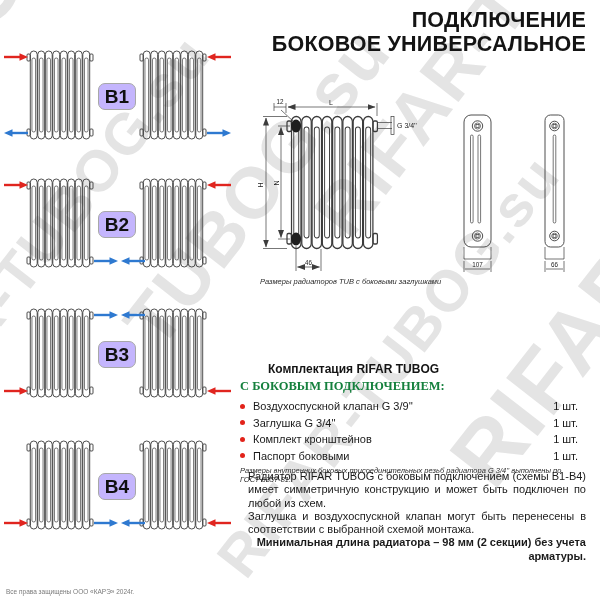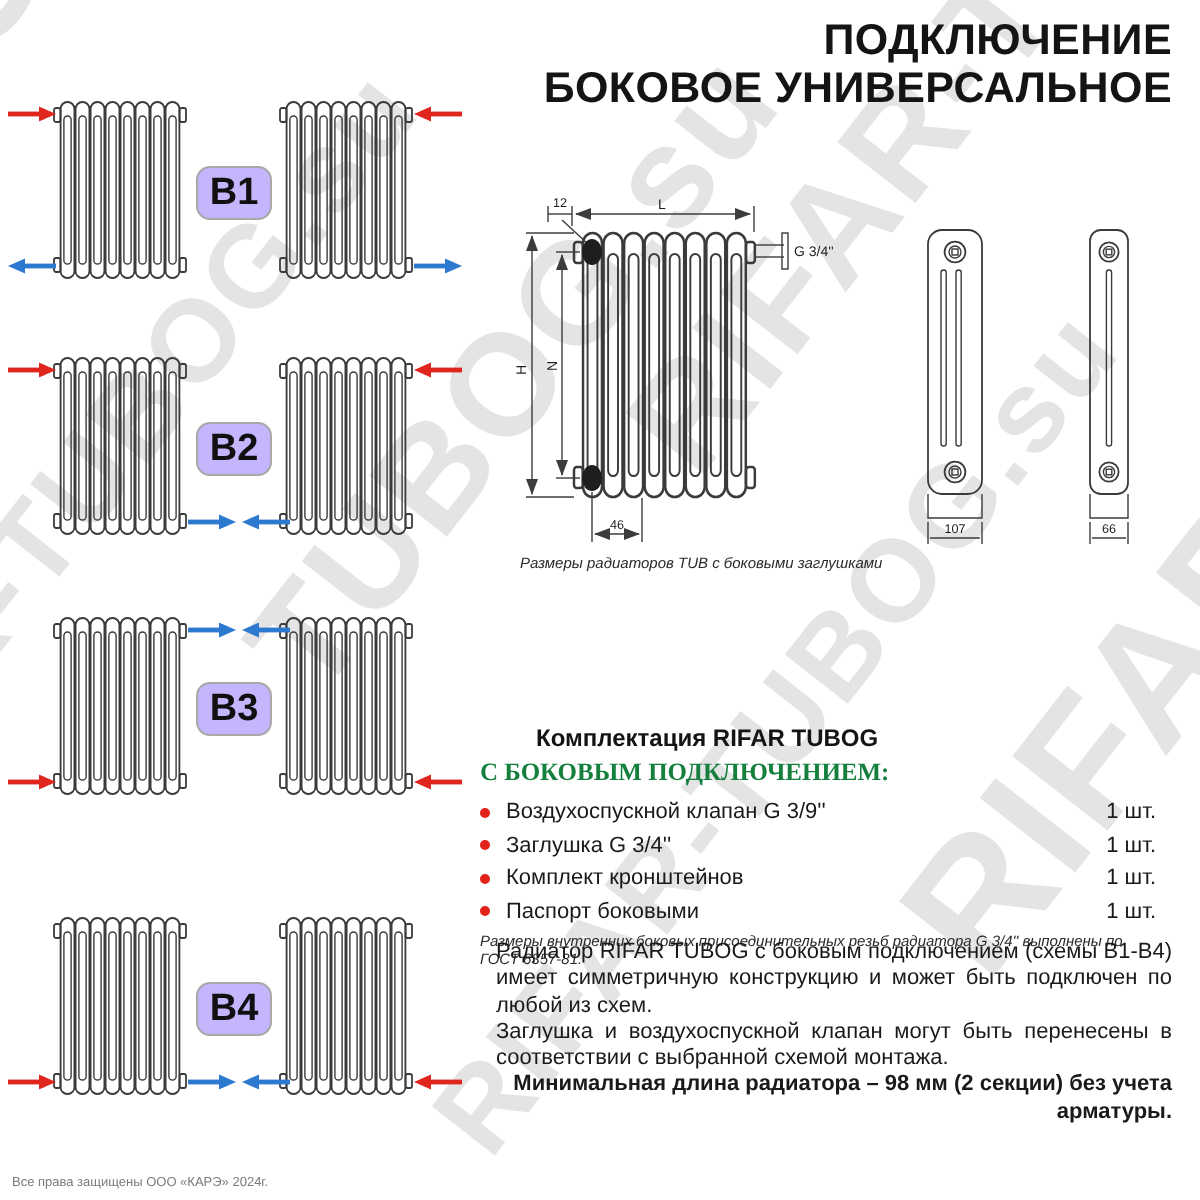--- a/index.html
+++ b/index.html
@@ -172,21 +172,21 @@
       <svg class="arr red v-bot h-fl" viewBox="0 0 24 10">
           <line class="sh" x1="0" y1="5" x2="16" y2="5"></line>
           <polygon class="hd" points="15.5,1.2 24,5 15.5,8.8"></polygon>
         </svg>
       <svg class="arr red left v-bot h-fr" viewBox="0 0 24 10">
           <line class="sh" x1="0" y1="5" x2="16" y2="5"></line>
           <polygon class="hd" points="15.5,1.2 24,5 15.5,8.8"></polygon>
         </svg>
     </div>
 
-    <div class="scheme-row" style="top:458px">
+    <div class="scheme-row" style="top:440px">
       <svg class="rad rad-1" viewBox="0 0 66 90">
           <use href="#rad8"></use>
         </svg>
       <svg class="rad rad-2" viewBox="0 0 66 90">
           <use href="#rad8"></use>
         </svg>
       <div class="scheme-label">B4</div>
       <svg class="arr red v-bot h-fl" viewBox="0 0 24 10">
           <line class="sh" x1="0" y1="5" x2="16" y2="5"></line>
           <polygon class="hd" points="15.5,1.2 24,5 15.5,8.8"></polygon>

